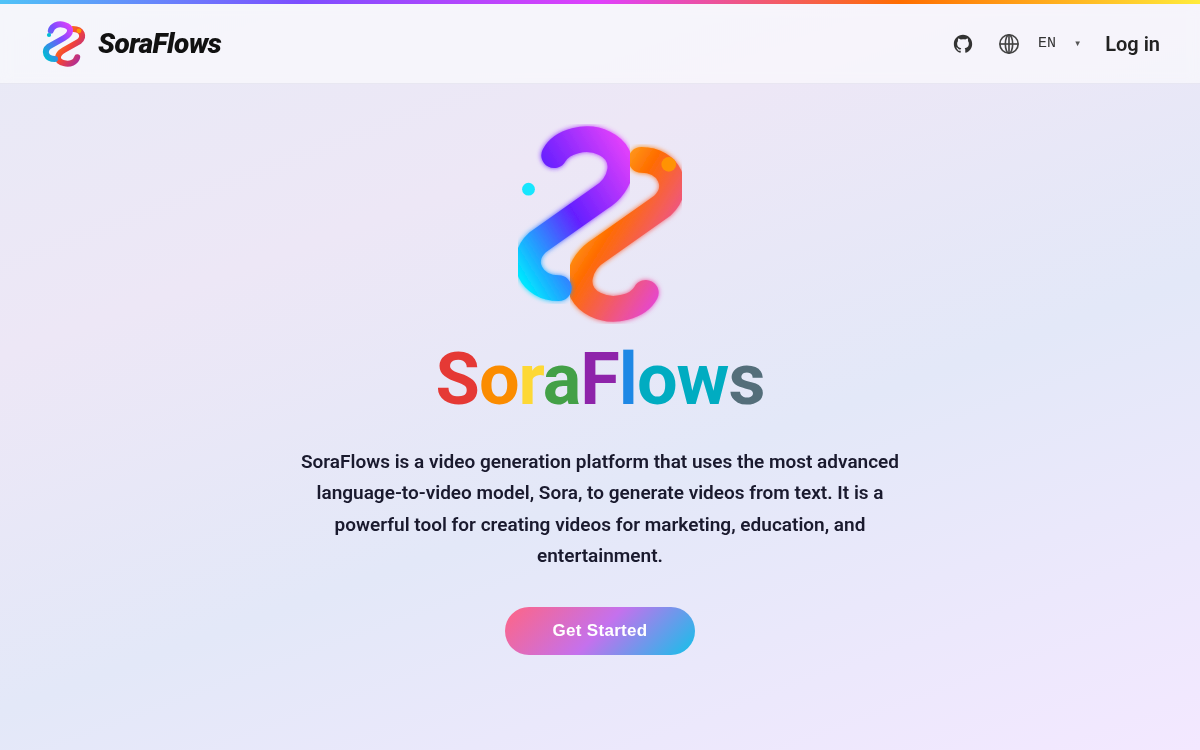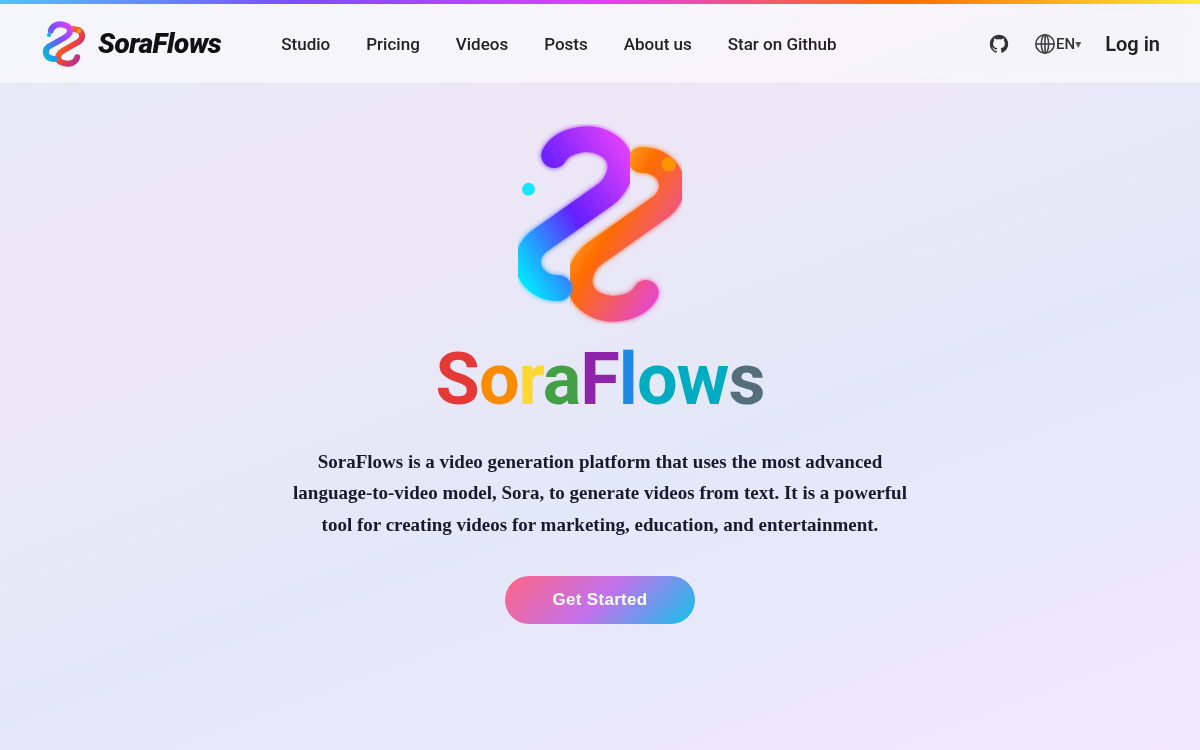--- a/index.html
+++ b/index.html
@@ -75,25 +75,26 @@
     .github-icon-btn {
       display: flex;
       align-items: center;
       cursor: pointer;
       color: #333;
     }
 
     .lang-selector {
       display: flex;
       align-items: center;
-      gap: 0;
+      gap: 18px;
       cursor: pointer;
       font-size: 15px;
       color: #333;
       font-weight: 500;
+      font-family: Liberation Mono, monospace;
     }
 
     .globe-icon {
       width: 22px;
       height: 22px;
     }
 
     .chevron-down {
       font-size: 12px;
       color: #555;
@@ -139,21 +140,20 @@
     .brand-title .ws { color: #546e7a; }
 
     .hero-description {
       max-width: 620px;
       text-align: center;
       font-size: 19px;
       font-weight: 600;
       color: #1a1a2e;
       line-height: 1.65;
       margin-bottom: 36px;
-      font-family: Liberation Serif, serif;
     }
 
     .cta-button-area {
       display: flex;
       justify-content: flex-end;
     }
 
     .cta-btn {
       padding: 14px 48px;
       border-radius: 30px;
@@ -189,28 +189,20 @@
       </defs>
 
       <path d="M55 15 C70 15, 75 28, 65 36 L40 50 C28 57, 25 68, 40 72 C50 75, 60 70, 62 62" fill="none" stroke="url(#grad1)" stroke-width="10" stroke-linecap="round"></path>
       <path d="M25 65 C10 65, 5 52, 15 44 L40 30 C52 23, 55 12, 40 8 C30 5, 20 10, 18 18" fill="none" stroke="url(#grad2)" stroke-width="10" stroke-linecap="round"></path>
       <circle cx="65" cy="18" r="4" fill="#ff9800"></circle>
       <circle cx="15" cy="25" r="3.5" fill="#00bcd4"></circle>
     </svg>
     <span class="logo-text">SoraFlows</span>
   </a>
 
-  <nav>
-    <a class="nav-link" href="#">Studio</a>
-    <a class="nav-link" href="#">Pricing</a>
-    <a class="nav-link" href="#">Videos</a>
-    <a class="nav-link" href="#">Posts</a>
-    <a class="nav-link" href="#">About us</a>
-    <a class="nav-link" href="#">Star on Github</a>
-  </nav>
 
   <div class="nav-right">
 
     <div class="github-icon-btn">
       <svg class="globe-icon" viewBox="0 0 24 24" fill="#333" xmlns="http://www.w3.org/2000/svg">
         <path d="M12 2C6.477 2 2 6.477 2 12c0 4.418 2.865 8.166 6.839 9.489.5.092.682-.217.682-.482 0-.237-.009-.868-.013-1.703-2.782.604-3.369-1.34-3.369-1.34-.454-1.154-1.11-1.462-1.11-1.462-.908-.62.069-.608.069-.608 1.003.07 1.531 1.03 1.531 1.03.892 1.529 2.341 1.087 2.91.832.092-.647.35-1.088.636-1.338-2.22-.253-4.555-1.11-4.555-4.943 0-1.091.39-1.984 1.029-2.683-.103-.253-.446-1.27.098-2.647 0 0 .84-.269 2.75 1.025A9.578 9.578 0 0112 6.836c.85.004 1.705.115 2.504.337 1.909-1.294 2.747-1.025 2.747-1.025.546 1.377.203 2.394.1 2.647.64.699 1.028 1.592 1.028 2.683 0 3.842-2.339 4.687-4.566 4.935.359.309.678.919.678 1.852 0 1.336-.012 2.415-.012 2.743 0 .267.18.578.688.48C19.138 20.163 22 16.418 22 12c0-5.523-4.477-10-10-10z"></path>
       </svg>
     </div>
 
     <div class="lang-selector">

